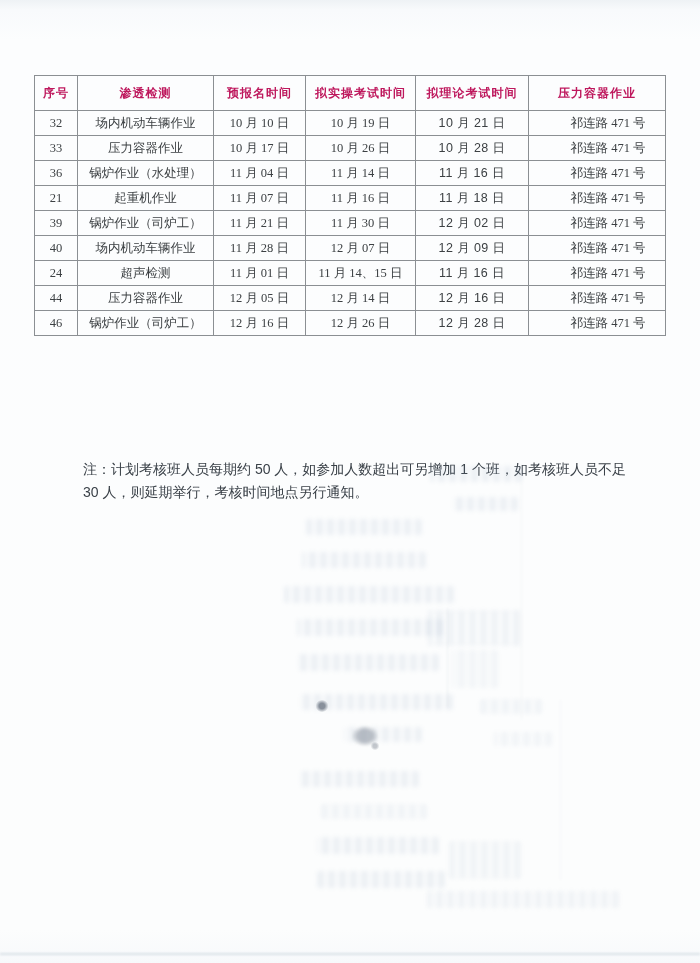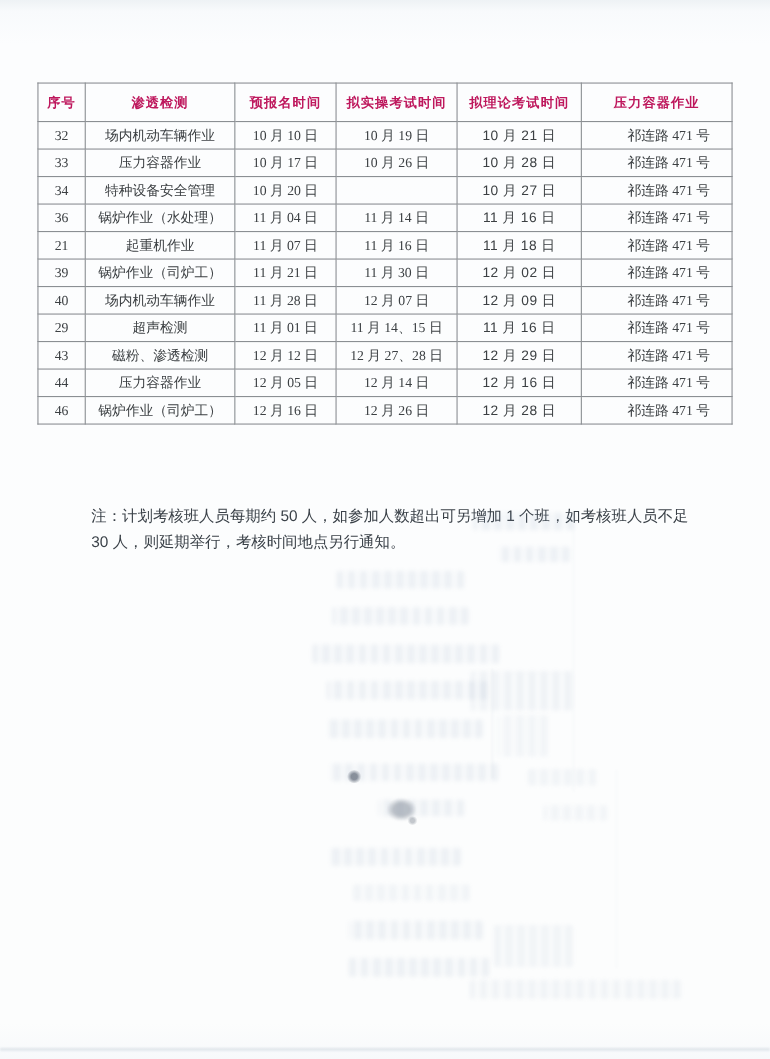--- a/index.html
+++ b/index.html
@@ -97,28 +97,20 @@
         </tr>
         <tr>
           <td class="c0">33</td>
           <td class="c1">压力容器作业</td>
           <td class="c2">10 月 17 日</td>
           <td class="c3">10 月 26 日</td>
           <td class="c4">10 月 28 日</td>
           <td class="c5">祁连路 471 号</td>
         </tr>
         <tr>
-          <td class="c0">34</td>
-          <td class="c1">特种设备安全管理</td>
-          <td class="c2">10 月 20 日</td>
-          <td class="c3"></td>
-          <td class="c4">10 月 27 日</td>
-          <td class="c5">祁连路 471 号</td>
-        </tr>
-        <tr>
           <td class="c0">36</td>
           <td class="c1">锅炉作业（水处理）</td>
           <td class="c2">11 月 04 日</td>
           <td class="c3">11 月 14 日</td>
           <td class="c4">11 月 16 日</td>
           <td class="c5">祁连路 471 号</td>
         </tr>
         <tr>
           <td class="c0">21</td>
           <td class="c1">起重机作业</td>
@@ -137,33 +129,25 @@
         </tr>
         <tr>
           <td class="c0">40</td>
           <td class="c1">场内机动车辆作业</td>
           <td class="c2">11 月 28 日</td>
           <td class="c3">12 月 07 日</td>
           <td class="c4">12 月 09 日</td>
           <td class="c5">祁连路 471 号</td>
         </tr>
         <tr>
-          <td class="c0">29</td>
+          <td class="c0">24</td>
           <td class="c1">超声检测</td>
           <td class="c2">11 月 01 日</td>
           <td class="c3">11 月 14、15 日</td>
           <td class="c4">11 月 16 日</td>
-          <td class="c5">祁连路 471 号</td>
-        </tr>
-        <tr>
-          <td class="c0">43</td>
-          <td class="c1">磁粉、渗透检测</td>
-          <td class="c2">12 月 12 日</td>
-          <td class="c3">12 月 27、28 日</td>
-          <td class="c4">12 月 29 日</td>
           <td class="c5">祁连路 471 号</td>
         </tr>
         <tr>
           <td class="c0">44</td>
           <td class="c1">压力容器作业</td>
           <td class="c2">12 月 05 日</td>
           <td class="c3">12 月 14 日</td>
           <td class="c4">12 月 16 日</td>
           <td class="c5">祁连路 471 号</td>
         </tr>

